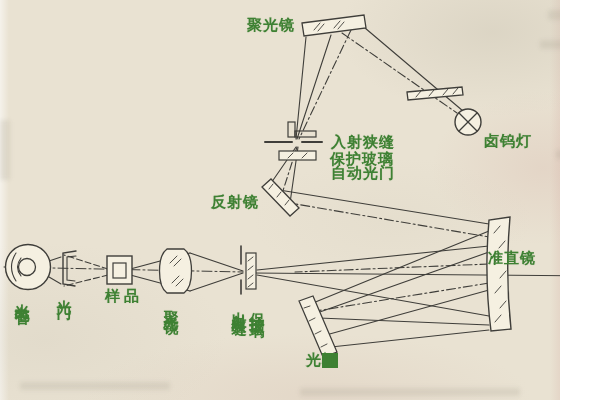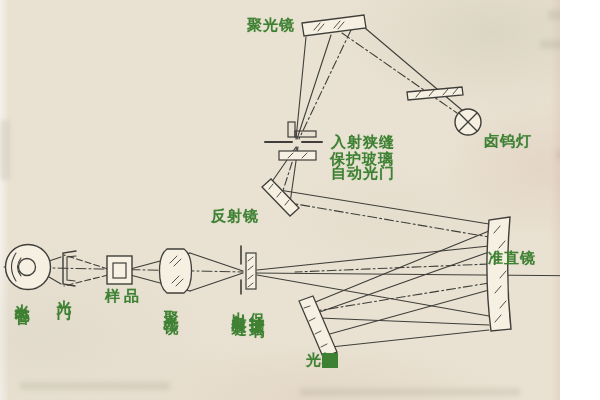--- a/index.html
+++ b/index.html
@@ -197,21 +197,21 @@
         <line x1="495" y1="322" x2="501" y2="315" stroke-width="0.9"></line>
       </g>
     </g>
   </svg>
 
   <div class="lbl" style="left:247px;top:17px;">聚光镜</div>
   <div class="lbl" style="left:452px;top:133px;margin-left:32px;">卤钨灯</div>
   <div class="lbl" style="left:331px;top:117px;margin-top:48px;">自动光门</div>
   <div class="lbl" style="left:331px;top:134px;">入射狭缝</div>
   <div class="lbl" style="left:330px;top:151px;">保护玻璃</div>
-  <div class="lbl" style="left:211px;top:208px;">反射镜</div>
+  <div class="lbl" style="left:211px;top:194px;">反射镜</div>
   <div class="lbl sp4" style="left:105px;top:288px;">样品</div>
   <div class="lbl" style="left:488px;top:250px;">准直镜</div>
 
   <div class="lbl" style="left:306px;top:352px;"><span>光</span><span class="blockchar">栅</span></div>
 
   <div class="lbl vlbl" style="left:13px;top:292px;">光电管</div>
   <div class="lbl vlbl" style="left:55px;top:288px;">光门</div>
   <div class="lbl vlbl sp5" style="left:162px;top:298px;">聚光镜</div>
   <div class="lbl vlbl" style="left:230px;top:300px;">出射狭缝</div>
   <div class="lbl vlbl" style="left:248px;top:300px;">保护玻璃</div>

